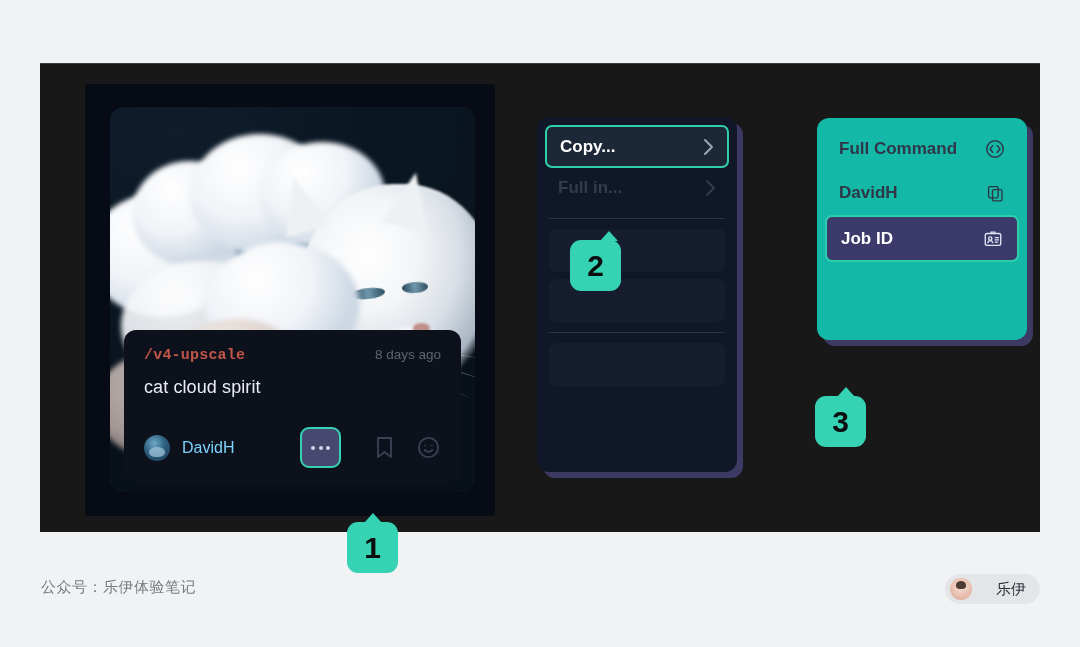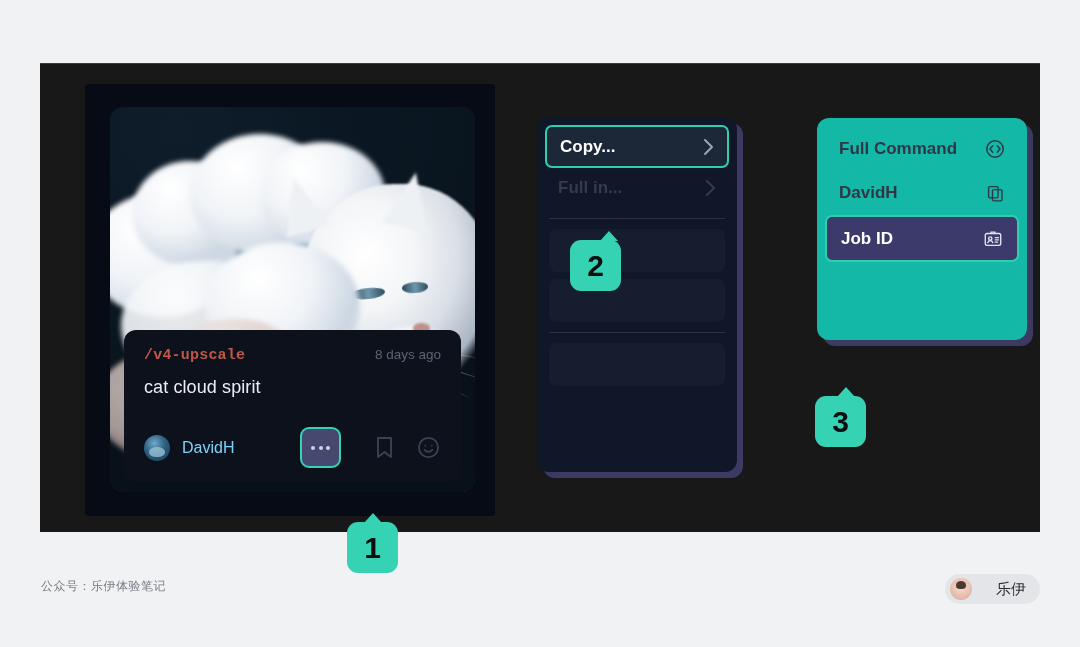--- a/index.html
+++ b/index.html
@@ -261,21 +261,21 @@
   }
   .b1 { left: 307px; top: 458px; }
   .b2 { left: 530px; top: 176px; }
   .b2::before { top: -9px; left: 30px; border-bottom: 10px solid #35d2b4; }
   .b3 { left: 775px; top: 332px; }
   .b3::before { top: -9px; left: 22px; border-bottom: 10px solid #35d2b4; }
 
   
   .footer-text {
     position: absolute; left: 41px; top: 578px;
-    font-size: 12px; color: #767b82; letter-spacing: .5px;
+    font-size: 15px; color: #767b82; letter-spacing: .5px;
   }
   .brand {
     position: absolute; right: 40px; top: 574px;
     height: 30px;
     background: #e3e5e9;
     border-radius: 15px;
     display: flex; align-items: center;
     padding: 0 14px 0 5px;
   }
   .brand-av {

